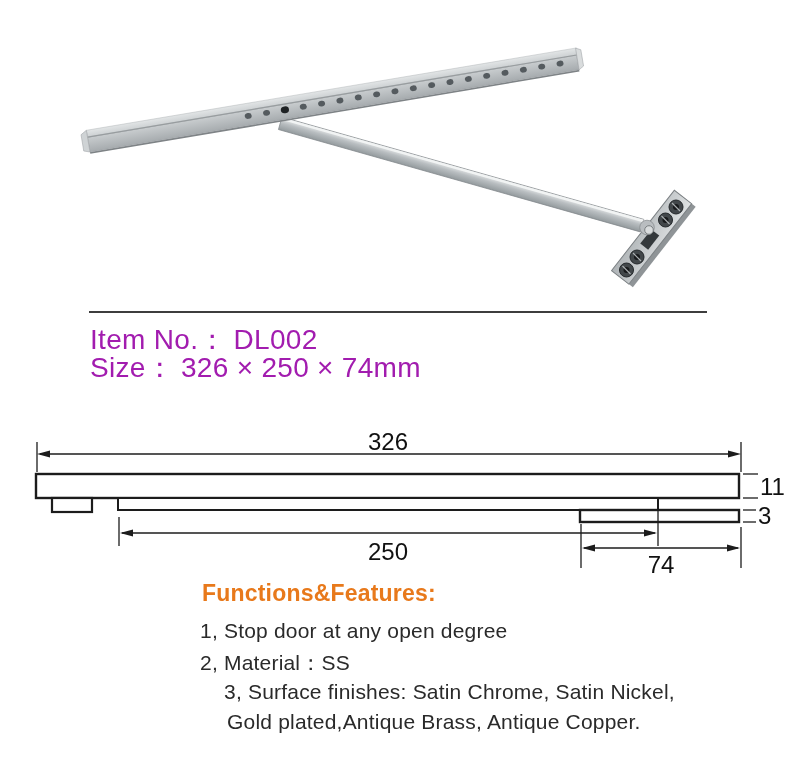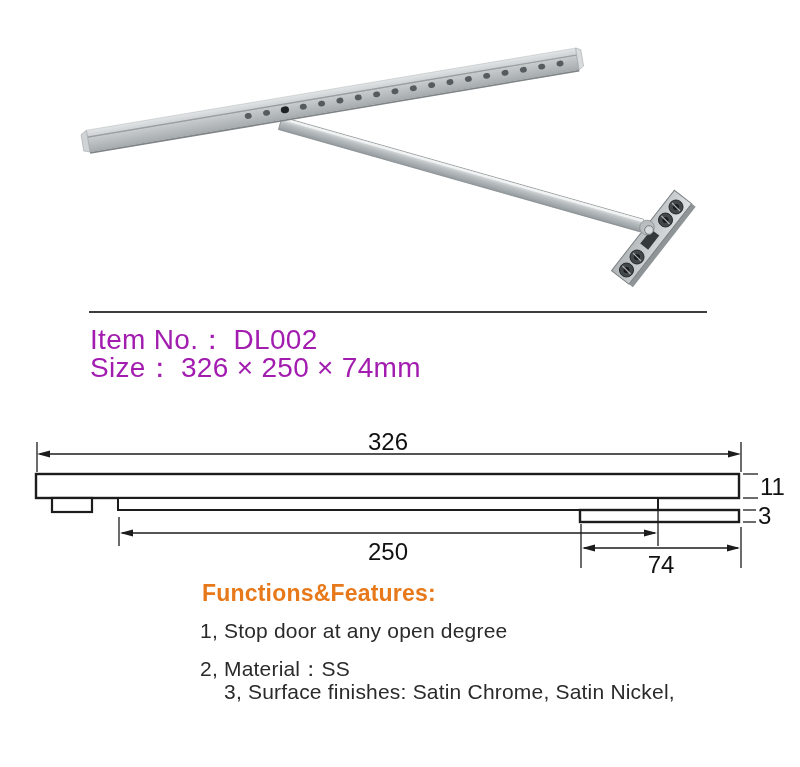--- a/index.html
+++ b/index.html
@@ -13,21 +13,21 @@
   .spec{position:absolute;left:90px;color:#a21caf;font-size:28px;letter-spacing:.3px;white-space:nowrap;text-align:center;}
   .spec-line1{top:321px;}
   .spec-line2{top:349px;}
   .spec .value{margin-left:7px;}
   .feat-heading{
     position:absolute;left:202px;top:580px;font-size:23px;font-weight:bold;
     color:#e8791b;letter-spacing:.2px;white-space:nowrap;
   }
   .feat-line{position:absolute;font-size:21px;color:#2a2a2a;letter-spacing:.2px;white-space:nowrap;}
   .f1{left:200px;top:619px;text-align:center;}
-  .f2{left:200px;top:649px;margin-top:6px;}
+  .f2{left:200px;top:649px;}
   .f3{left:200px;top:680px;margin-left:24px;}
   .f4{left:227px;top:710px;}
 </style>
 </head>
 <body>
 
 <div class="page">
 
   <svg class="photo-svg" width="800" height="320" viewBox="0 0 800 320">
     <defs>
@@ -180,14 +180,15 @@
       <text x="758" y="104">3</text>
       <text x="388" y="140" text-anchor="middle">250</text>
       <text x="661" y="153" text-anchor="middle">74</text>
     </g>
   </svg>
 
   <div class="feat-heading">Functions&amp;Features:</div>
   <div class="feat-line f1">1, Stop door at any open degree</div>
   <div class="feat-line f2">2, Material：SS</div>
   <div class="feat-line f3">3, Surface finishes: Satin Chrome, Satin Nickel,</div>
+  <div class="feat-line f4">Gold plated,Antique Brass, Antique Copper.</div>
 
 </div>
 
 </body></html>

